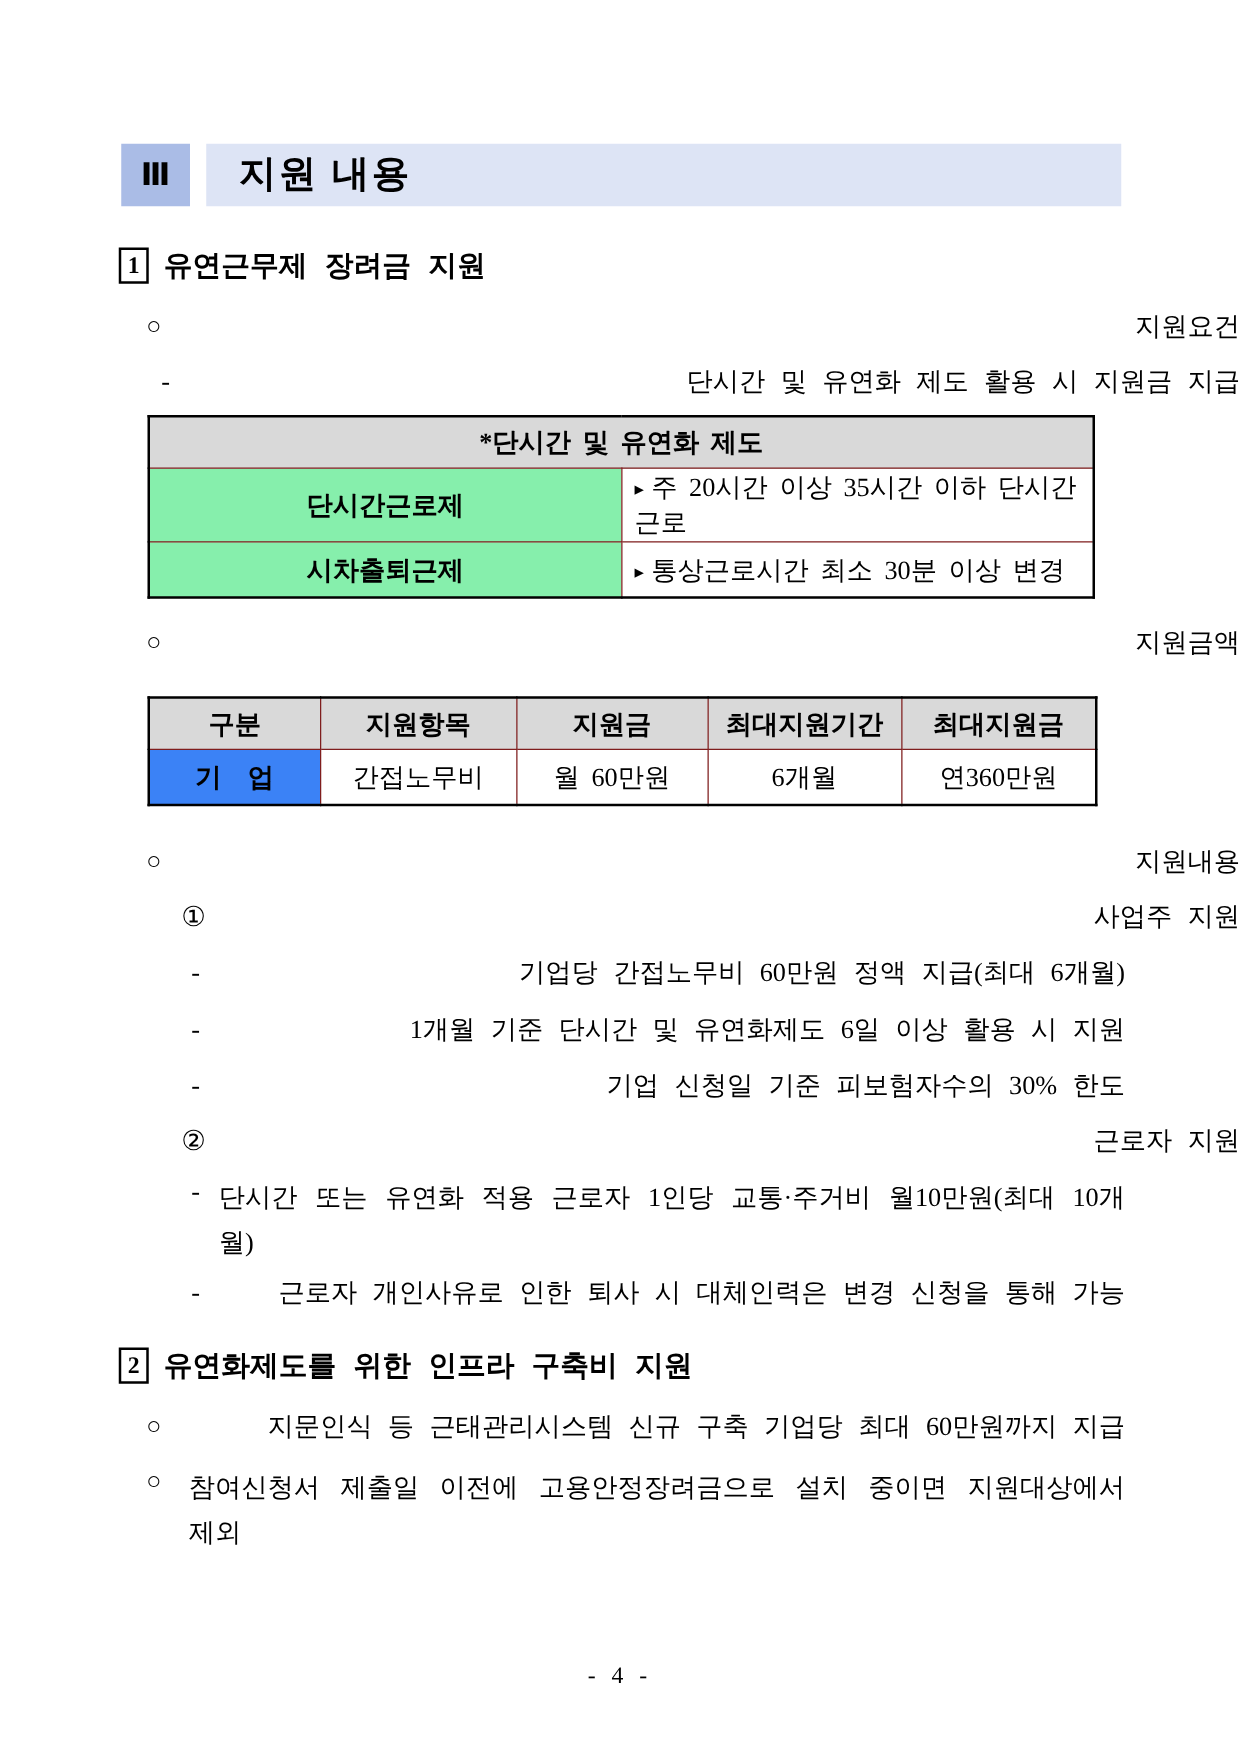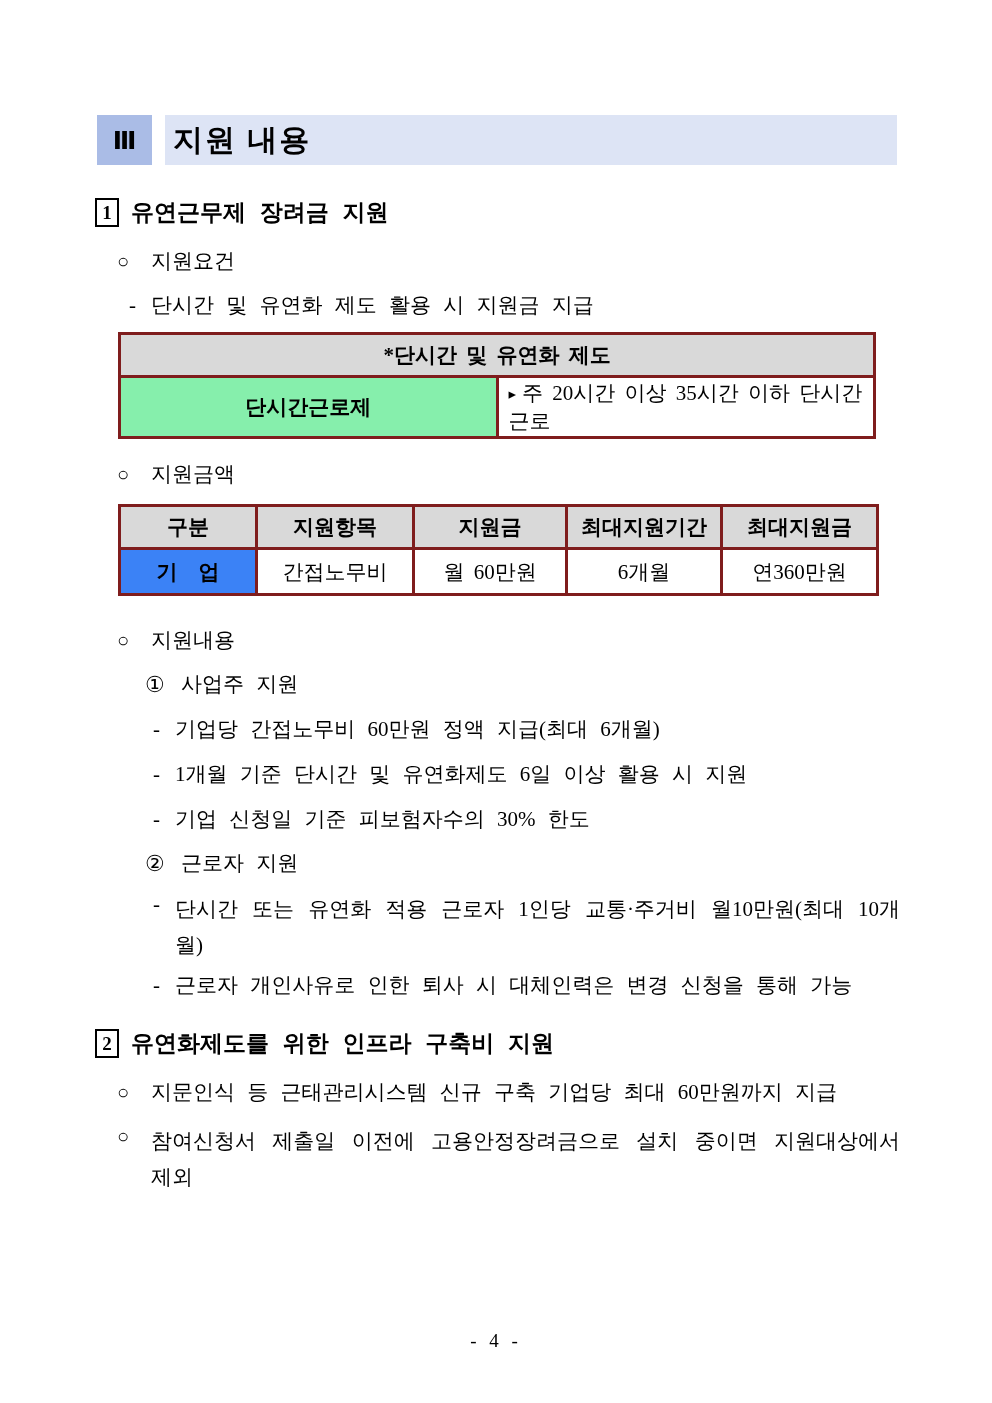--- a/index.html
+++ b/index.html
@@ -17,53 +17,53 @@
     width:55px;height:50px;background:#aabce6;
     display:flex;align-items:center;justify-content:center;
     font-family:"Liberation Sans","DejaVu Sans",sans-serif;
     font-weight:bold;font-size:25px;
   }
   .banner-gap{width:13px;}
   .banner-title{
     flex:1;height:50px;background:#dde4f5;
     font-family:"Liberation Sans","DejaVu Sans",sans-serif;
     font-weight:800;font-size:30px;line-height:50px;
-    padding-left:8px;letter-spacing:2px;
+    padding-left:26px;letter-spacing:2px;
   }
   
   .h-sec{margin-left:95px;font-size:23px;font-weight:bold;word-spacing:8px;line-height:28px;display:flex;align-items:center;}
   .h-sec-1{margin-top:33px;}
   .h-sec-2{margin-top:30px;}
   .boxnum{
     display:inline-flex;align-items:center;justify-content:center;
     width:20px;height:25px;border:2px solid #000;
     font-size:19px;font-weight:bold;margin-right:12px;flex:0 0 auto;
   }
   
   .row{display:flex;font-size:21px;line-height:27px;word-spacing:7px;}
   .circle-row{margin-left:117px;}
   .circle-glyph{flex:0 0 auto;width:34px;font-size:20px;}
   .dash-row{margin-left:129px;}
   .dash-glyph{flex:0 0 auto;width:22px;}
-  .row-text{flex:1;}
+  .row-text{flex:1;text-align:right;}
   .wrapme{text-align:justify;line-height:36px;}
   .num-row{margin-left:145px;}
   .num-glyph{flex:0 0 auto;width:36px;font-size:22px;}
   .inner-dash{margin-left:153px;margin-right:92px;}
   .s2-bullet{margin-right:92px;}
   
   table{border-collapse:collapse;margin-left:118px;width:758px;table-layout:fixed;
         font-size:21px;border:2px solid #000;}
-  td{border:3px solid #7f1d1d;word-spacing:4px;}
+  td{border:1px solid #7f1d1d;word-spacing:4px;}
   .t1{margin-top:13px;}
   .t1 .t-title{background:#d9d9d9;font-weight:bold;text-align:center;height:38px;}
   .t1 .lbl{background:#86efac;font-weight:bold;text-align:center;width:145px;height:41px;font-family:Liberation Serif, serif;}
   .t1 .desc{padding-left:10px;border-radius:23px;}
   .tri{font-size:15px;margin-right:6px;vertical-align:1px;}
-  .t2{margin-top:16px;}
+  .t2{margin-top:29px;}
   .t2 .th{background:#d9d9d9;font-weight:bold;text-align:center;height:38px;}
   .t2 td{text-align:center;height:41px;}
   .t2 .lbl{background:#3b82f6;font-weight:bold;}
   
   .m-req{margin-top:21px;}
   .m-dreq{margin-top:17px;}
   .m-amt{margin-top:22px;}
   .m-cont{margin-top:31px;}
   .m-ehead{margin-top:17px;}
   .m-item{margin-top:18px;}
@@ -106,20 +106,24 @@
   </div>
 
   <table class="t1">
     <tbody>
         <tr>
       <td class="t-title" colspan="2">*단시간 및 유연화 제도</td>
     </tr>
     <tr>
       <td class="lbl">단시간근로제</td>
       <td class="desc"><span class="tri">▸</span><span>주 20시간 이상 35시간 이하 단시간 근로</span></td>
+    </tr>
+    <tr>
+      <td class="lbl">시차출퇴근제</td>
+      <td class="desc"><span class="tri">▸</span><span>통상근로시간 최소 30분 이상 변경</span></td>
     </tr>
   </tbody>
     </table>
 
   <div class="row circle-row m-amt">
     <span class="circle-glyph">○</span>
     <span class="row-text">지원금액</span>
   </div>
 
   <table class="t2">

